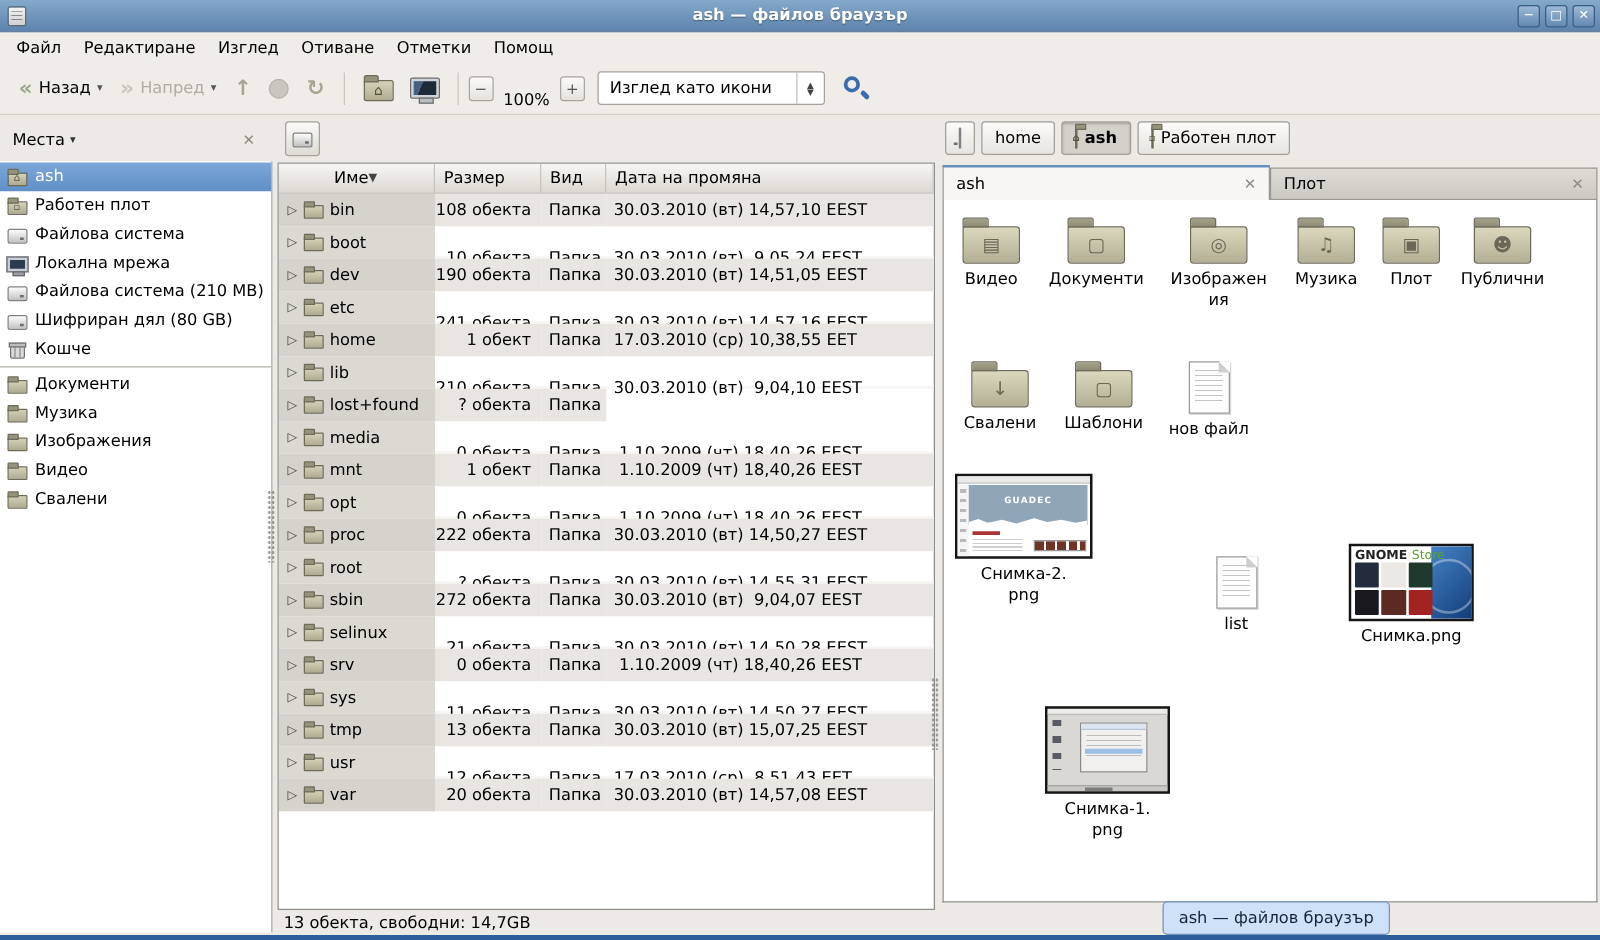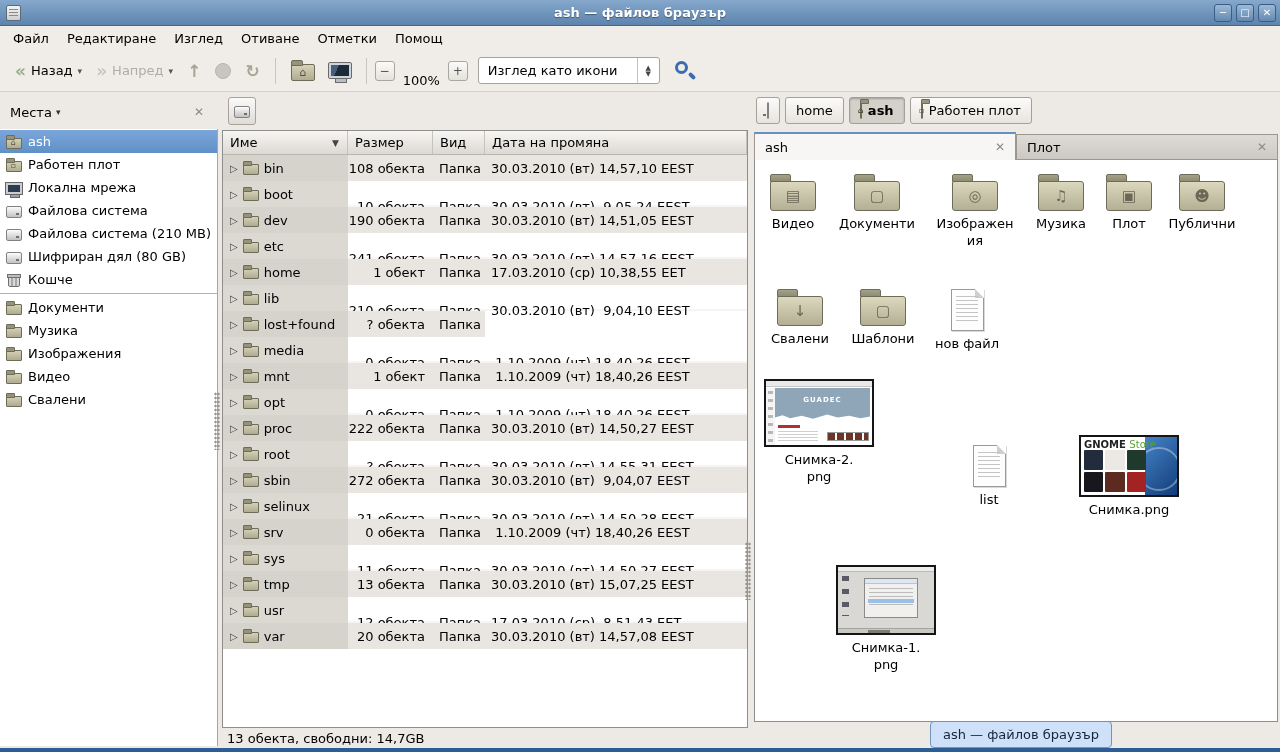--- a/index.html
+++ b/index.html
@@ -93,21 +93,21 @@
 
   
   .loc-btn { position:absolute; left:228px; top:97px; width:28px; height:28px;
     border:1px solid #a6a29c; border-radius:3px; background:linear-gradient(#fbfaf8,#dfdcd6);
     display:flex; align-items:center; justify-content:center; }
   .midpane { position:absolute; left:222px; top:130px; width:526px; height:598px;
     background:#fff; border:1px solid #8e8e8e; overflow:hidden; }
   .thead { display:flex; height:24px; background:linear-gradient(#f8f6f3,#dcd8d2);
     border-bottom:1px solid #b8b4ae; }
   .th { display:flex; align-items:center; padding-left:7px; border-right:1px solid #c6c2bc; }
-  .th-name { width:125px; justify-content:space-between; padding-right:8px; }
+  .th-name { width:125px; justify-content:center; padding-right:8px; }
   .th-size { width:85px; } .th-type { width:52px; } .th-date { flex:1; }
   .sortarrow { font-size:9px; color:#444; }
   .trow { display:flex; height:26px; }
   .c-name { width:125px; display:flex; align-items:center; gap:5px; padding-left:7px; }
   .c-size { width:85px; display:flex; align-items:center; justify-content:flex-end; padding-right:8px; }
   .c-type { width:52px; display:flex; align-items:center; padding-left:6px; }
   .c-date { flex:1; display:flex; align-items:center; padding-left:6px; white-space:pre; }
   .trow.odd  .c-name { background:#d6d2cc; }
   .trow.odd  .c-size,.trow.odd .c-type,.trow.odd .c-date { background:#e9e6e1; }
   .trow.even .c-name { background:#dcd8d2; }
@@ -269,29 +269,29 @@
     <span class="slabel">ash</span>
   </div>
     <div class="side-item">
     <span class="sicon">
         <span class="mfolder" data-glyph="▫"></span>
       </span>
     <span class="slabel">Работен плот</span>
   </div>
     <div class="side-item">
     <span class="sicon">
+        <span class="mdrive"></span>
+      </span>
+    <span class="slabel">Файлова система</span>
+  </div>
+    <div class="side-item">
+    <span class="sicon">
         <span class="mnet"></span>
       </span>
     <span class="slabel">Локална мрежа</span>
-  </div>
-    <div class="side-item">
-    <span class="sicon">
-        <span class="mdrive"></span>
-      </span>
-    <span class="slabel">Файлова система</span>
   </div>
     <div class="side-item">
     <span class="sicon">
         <span class="mdrive"></span>
       </span>
     <span class="slabel">Файлова система (210 MB)</span>
   </div>
     <div class="side-item">
     <span class="sicon">
         <span class="mdrive"></span>

